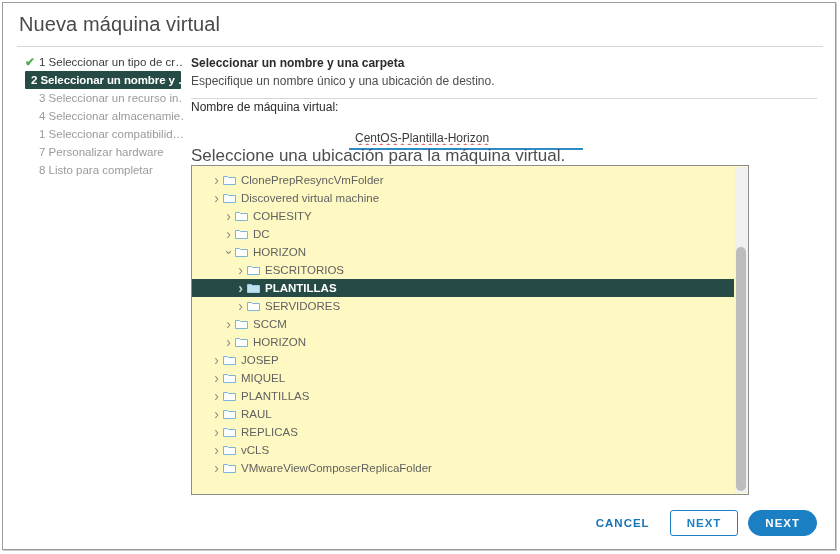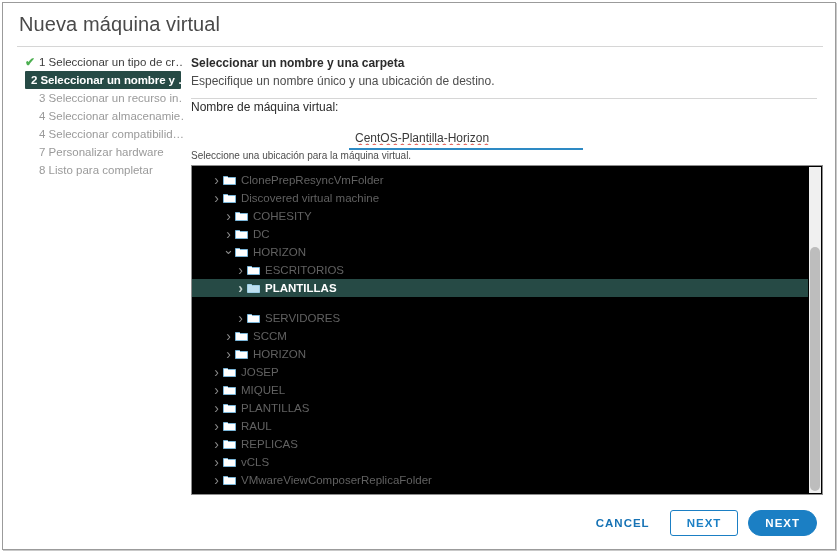--- a/index.html
+++ b/index.html
@@ -155,34 +155,34 @@
     text-decoration: underline wavy #e05a52;
     text-decoration-skip-ink: none;
     margin-top: 32px;
   }
 
   
   .loc-caption {
     position: absolute;
     left: 188px;
     top: 145px;
-    font-size: 10px;
+    font-size: 17px;
     color: #4d4d4d;
     line-height: 16px;
   }
 
   
   .tree-box {
     position: absolute;
     left: 188px;
     top: 162px;
-    width: 632px;
+    width: 558px;
     height: 330px;
     border: 1px solid #8d8d8d;
-    background: #000000;
+    background: #fef9c3;
     box-sizing: border-box;
     overflow: hidden;
   }
   .tree-scroll {
     position: absolute;
     left: 0;
     top: 0;
     right: 14px;
     bottom: 0;
     padding-top: 5px;
@@ -294,21 +294,21 @@
 <div class="window">
 
   <div class="wizard-title">Nueva máquina virtual</div>
   <div class="title-divider"></div>
 
   <div class="steps">
       <div class="step done"><span class="check">✔</span><span>1 Seleccionar un tipo de cr…</span></div>
       <div class="step active"><span>2 Seleccionar un nombre y …</span></div>
       <div class="step"><span>3 Seleccionar un recurso in…</span></div>
       <div class="step"><span>4 Seleccionar almacenamie…</span></div>
-      <div class="step"><span>4 Seleccionar compatibilid…</span></div>
+      <div class="step"><span>1 Seleccionar compatibilid…</span></div>
       <div class="step"><span>7 Personalizar hardware</span></div>
       <div class="step"><span>8 Listo para completar</span></div>
     </div>
 
   <div class="pane">
     <div class="pane-title">Seleccionar un nombre y una carpeta</div>
     <div class="pane-sub">Especifique un nombre único y una ubicación de destino.</div>
     <div class="pane-divider"></div>
   </div>
 
@@ -337,21 +337,21 @@
             </svg></span><span class="tree-label">DC</span></div>
         <div class="tree-row" style="padding-left: 30px;"><span class="caret" style="font-size: 13px; line-height: 13px;">⌄</span><span class="folder"><svg width="13" height="10" viewBox="0 0 13 10">
               <path d="M0.5 1.5 L0.5 9.5 L12.5 9.5 L12.5 2.5 L5.5 2.5 L4.5 1.5 Z" fill="#ffffff" stroke="#7ab6d9" stroke-width="1"></path>
             </svg></span><span class="tree-label">HORIZON</span></div>
         <div class="tree-row" style="padding-left: 42px;"><span class="caret" style="font-size: 14px;">›</span><span class="folder"><svg width="13" height="10" viewBox="0 0 13 10">
               <path d="M0.5 1.5 L0.5 9.5 L12.5 9.5 L12.5 2.5 L5.5 2.5 L4.5 1.5 Z" fill="#ffffff" stroke="#7ab6d9" stroke-width="1"></path>
             </svg></span><span class="tree-label">ESCRITORIOS</span></div>
         <div class="tree-row selected" style="padding-left: 42px;"><span class="caret" style="font-size: 14px;">›</span><span class="folder"><svg width="13" height="10" viewBox="0 0 13 10">
               <path d="M0.5 1.5 L0.5 9.5 L12.5 9.5 L12.5 2.5 L5.5 2.5 L4.5 1.5 Z" fill="#bfe0f0" stroke="#9fd0e8" stroke-width="1"></path>
             </svg></span><span class="tree-label">PLANTILLAS</span></div>
-        <div class="tree-row" style="padding-left: 42px; margin-top: 12px;"><span class="caret" style="font-size: 14px;">›</span><span class="folder"><svg width="13" height="10" viewBox="0 0 13 10">
+        <div class="tree-row" style="padding-left: 42px;"><span class="caret" style="font-size: 14px;">›</span><span class="folder"><svg width="13" height="10" viewBox="0 0 13 10">
               <path d="M0.5 1.5 L0.5 9.5 L12.5 9.5 L12.5 2.5 L5.5 2.5 L4.5 1.5 Z" fill="#ffffff" stroke="#7ab6d9" stroke-width="1"></path>
             </svg></span><span class="tree-label">SERVIDORES</span></div>
         <div class="tree-row" style="padding-left: 30px;"><span class="caret" style="font-size: 14px;">›</span><span class="folder"><svg width="13" height="10" viewBox="0 0 13 10">
               <path d="M0.5 1.5 L0.5 9.5 L12.5 9.5 L12.5 2.5 L5.5 2.5 L4.5 1.5 Z" fill="#ffffff" stroke="#7ab6d9" stroke-width="1"></path>
             </svg></span><span class="tree-label">SCCM</span></div>
         <div class="tree-row" style="padding-left: 30px;"><span class="caret" style="font-size: 14px;">›</span><span class="folder"><svg width="13" height="10" viewBox="0 0 13 10">
               <path d="M0.5 1.5 L0.5 9.5 L12.5 9.5 L12.5 2.5 L5.5 2.5 L4.5 1.5 Z" fill="#ffffff" stroke="#7ab6d9" stroke-width="1"></path>
             </svg></span><span class="tree-label">HORIZON</span></div>
         <div class="tree-row" style="padding-left: 18px;"><span class="caret" style="font-size: 14px;">›</span><span class="folder"><svg width="13" height="10" viewBox="0 0 13 10">
               <path d="M0.5 1.5 L0.5 9.5 L12.5 9.5 L12.5 2.5 L5.5 2.5 L4.5 1.5 Z" fill="#ffffff" stroke="#7ab6d9" stroke-width="1"></path>

